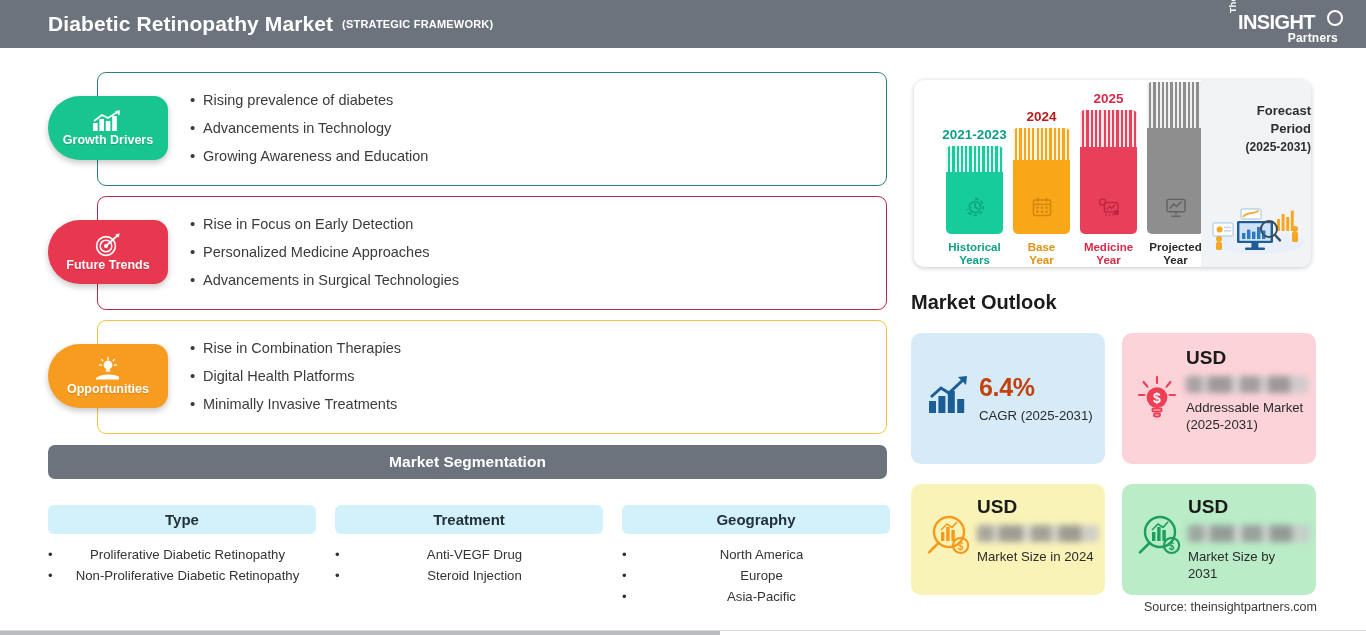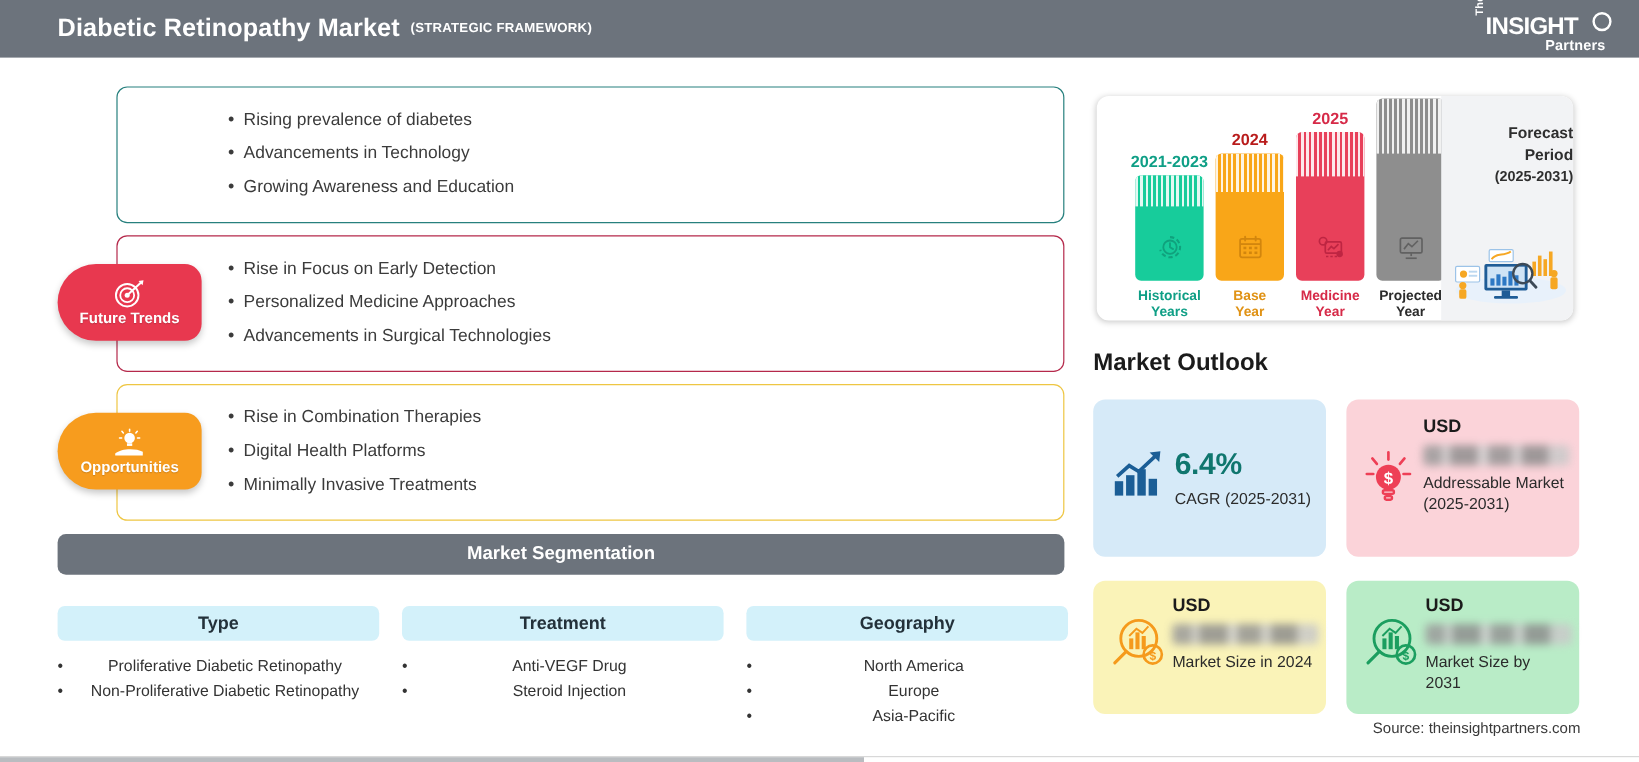--- a/index.html
+++ b/index.html
@@ -158,30 +158,30 @@
   .outlook-title {
     position:absolute; left:911px; top:291px;
     font-size:20px; font-weight:bold; color:#1b1b1b;
   }
   .ocard { position:absolute; border-radius:10px; }
   .ocard.o1 { left:911px; top:333px; width:194px; height:131px; background:#d6eaf8; }
   .ocard.o2 { left:1122px; top:333px; width:194px; height:131px; background:#fbd3d9; }
   .ocard.o3 { left:911px; top:484px; width:194px; height:111px; background:#faf3b8; }
   .ocard.o4 { left:1122px; top:484px; width:194px; height:111px; background:#b9ecc7; }
 
-  .oc-usd { font-size:15px; font-weight:bold; color:#1b1b1b; }
+  .oc-usd { font-size:19px; font-weight:bold; color:#1b1b1b; }
   .oc-blur {
     height:17px; width:122px; margin:7px 0 6px;
     background:linear-gradient(to right,
       #9a9a9a 0 16px, #cfcfcf 16px 22px, #8f8f8f 22px 46px, #d5d5d5 46px 54px,
       #949494 54px 74px, #cdcdcd 74px 82px, #8d8d8d 82px 104px, #c9c9c9 104px 122px);
     filter:blur(3.4px); opacity:.85; border-radius:3px;
   }
   .oc-label { font-size:13.2px; color:#2b2b2b; line-height:17px; }
-  .oc-big { font-size:25px; font-weight:bold; color:#0f766e; letter-spacing:-.3px; }
+  .oc-big { font-size:25px; font-weight:bold; color:#c2410c; letter-spacing:-.3px; }
 
   .source {
     position:absolute; right:49px; top:600px;
     font-size:12.5px; color:#3a3a3a;
   }
   .scrollstrip {
     position:absolute; left:0; bottom:0; width:1366px; height:5px;
     background:#ffffff; border-top:1px solid #d8d8d8;
   }
   .scrollstrip:after {
@@ -204,20 +204,33 @@
       <span class="logo-partners">Partners</span>
     </div>
   </div>
 
   <div class="panel p1">
     <ul>
       <li>Rising prevalence of diabetes</li>
       <li>Advancements in Technology</li>
       <li>Growing Awareness and Education</li>
     </ul>
+  </div>
+  <div class="badge b1">
+    <span>
+      <svg width="34" height="22" viewBox="0 0 34 22">
+        <rect x="2" y="13" width="4.6" height="8" fill="#fff"></rect>
+        <rect x="8.4" y="9" width="4.6" height="12" fill="#fff"></rect>
+        <rect x="14.8" y="11" width="4.6" height="10" fill="#fff"></rect>
+        <rect x="21.2" y="6" width="4.6" height="15" fill="#fff"></rect>
+        <path d="M3 11 L11 5 L17 8 L28 1" stroke="#fff" stroke-width="1.7" fill="none"></path>
+        <path d="M24 1 L29 0.6 L28.4 5.6 Z" fill="#fff"></path>
+      </svg>
+    </span>
+    <span class="badge-label">Growth Drivers</span>
   </div>
 
   <div class="panel p2">
     <ul>
       <li>Rise in Focus on Early Detection</li>
       <li>Personalized Medicine Approaches</li>
       <li>Advancements in Surgical Technologies</li>
     </ul>
   </div>
   <div class="badge b2">

